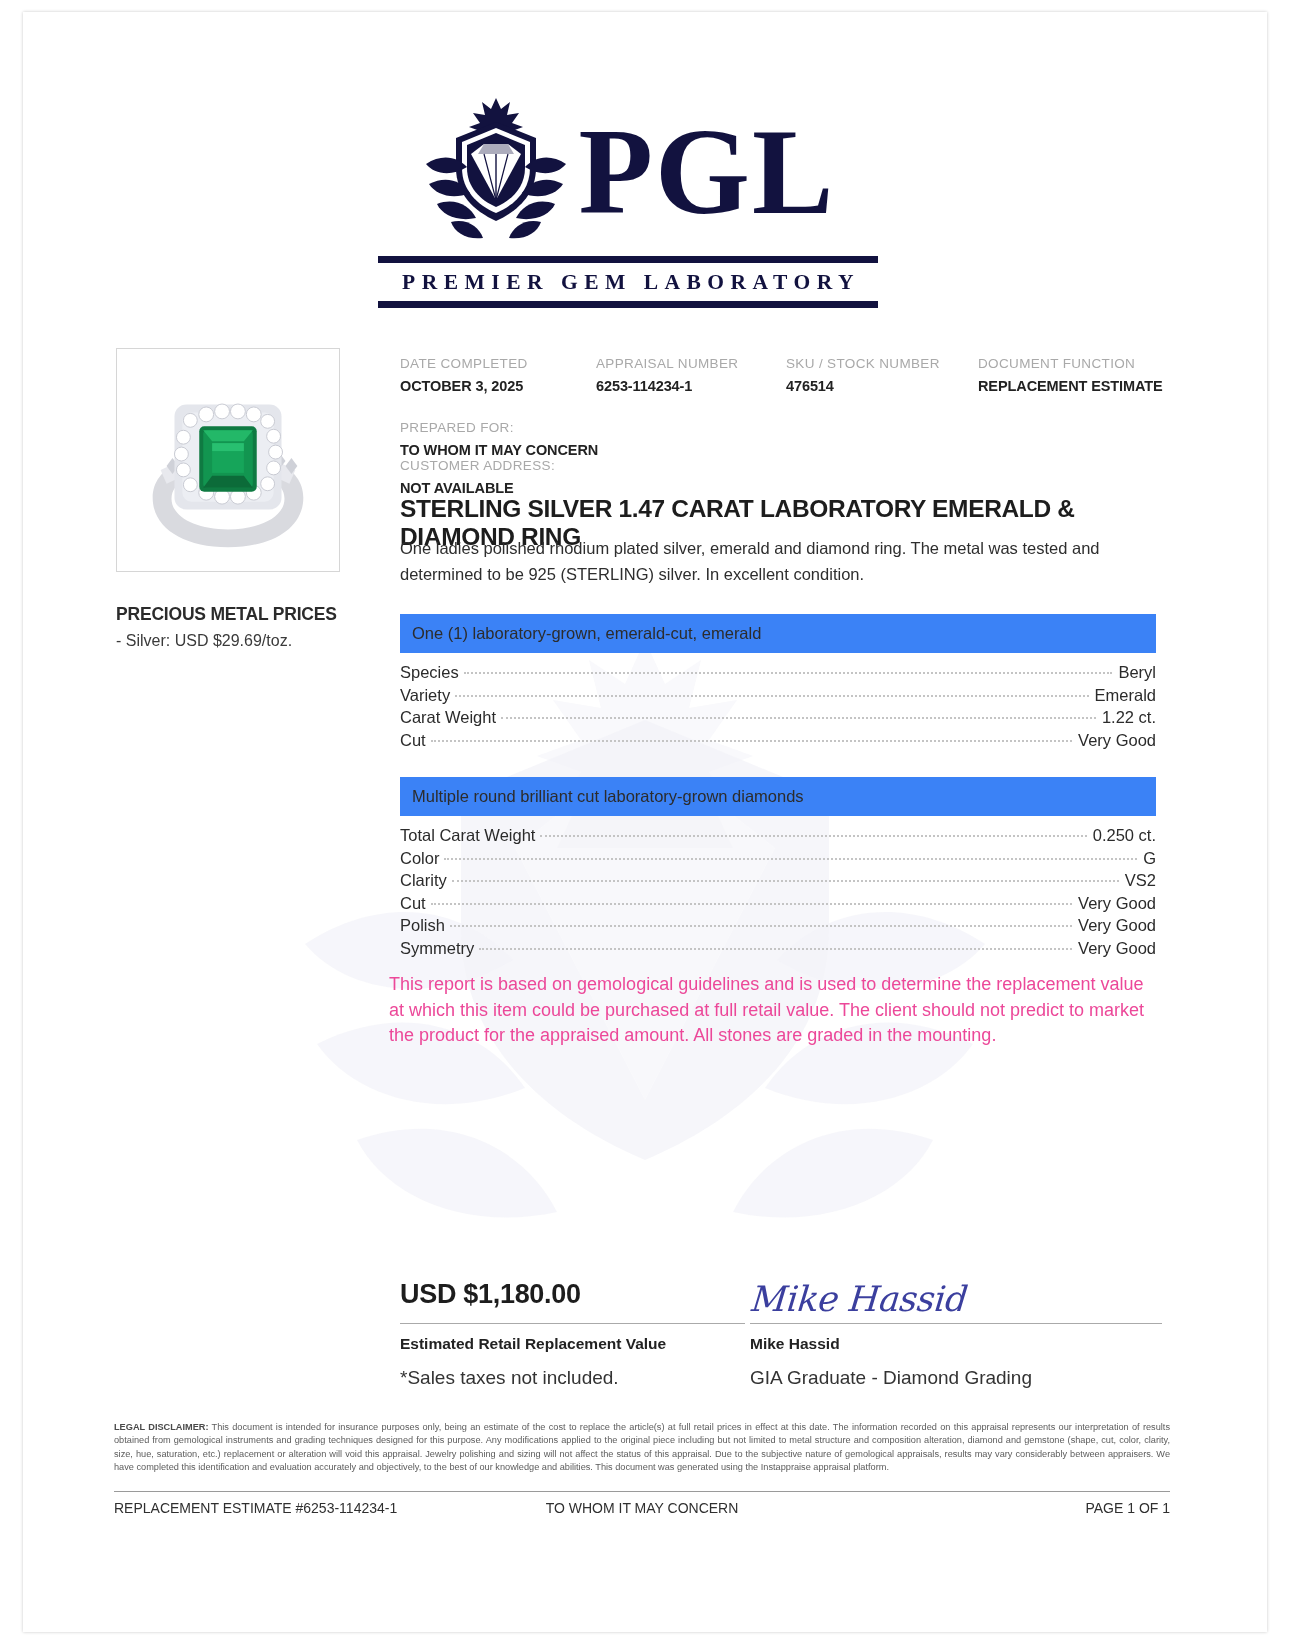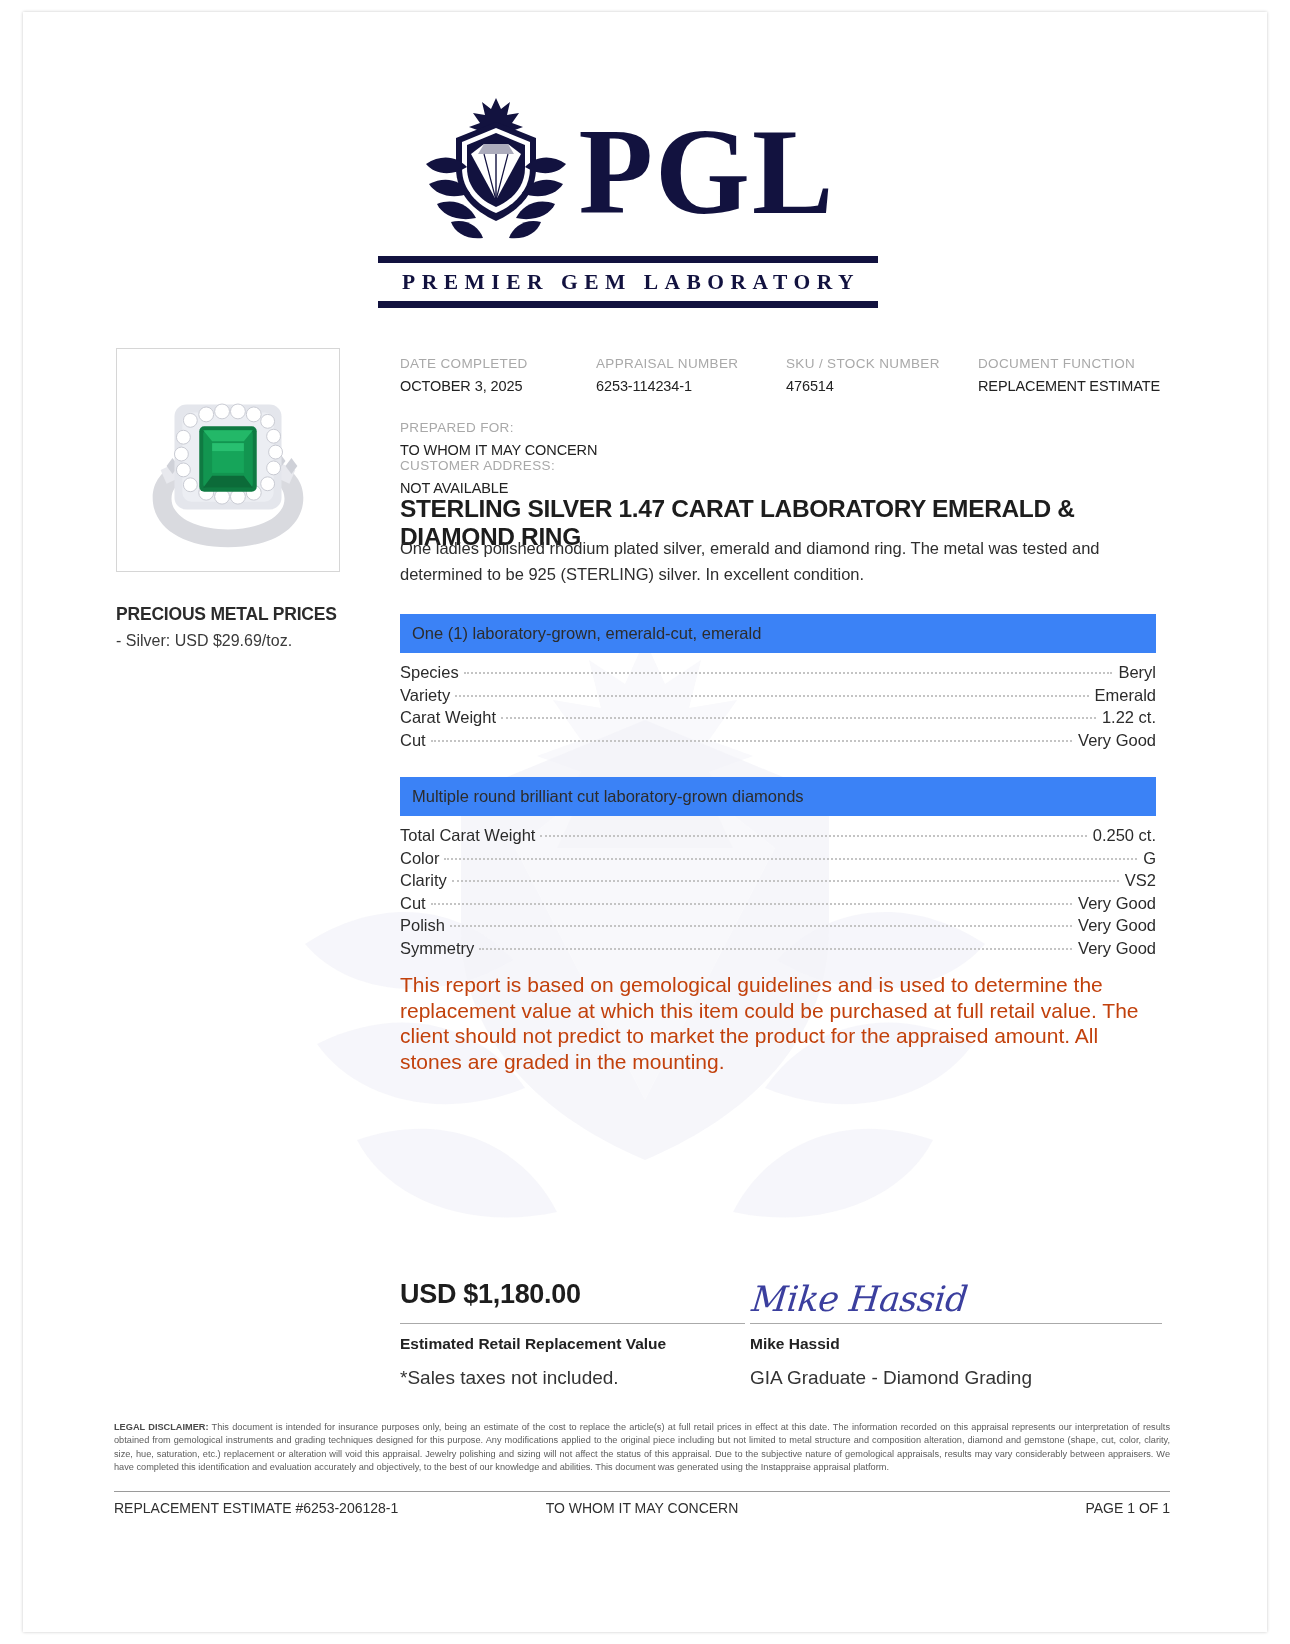--- a/index.html
+++ b/index.html
@@ -130,21 +130,21 @@
   .meta-label {
     font-size: 13.5px;
     color: #a9a9a9;
     letter-spacing: 0.35px;
     text-transform: uppercase;
     margin-bottom: 7px;
     white-space: nowrap;
   }
   .meta-value {
     font-size: 14.5px;
-    font-weight: normal;
+    font-weight: bold;
     color: #222;
     letter-spacing: -0.1px;
     white-space: nowrap;
   }
 
   .meta2 {
     position: absolute;
     left: 377px;
     top: 408px;
     width: 760px;
@@ -200,26 +200,26 @@
     flex: 1 1 auto;
     border-bottom: 2px dotted #c4c4c4;
     transform: translateY(-4px);
     min-width: 10px;
   }
   .spec-row .v { flex: none; white-space: nowrap; padding-left: 6px; }
 
   
   .statement {
     position: absolute;
-    left: 377px;
+    left: 366px;
     top: 960px;
     width: 762px;
-    font-size: 21px;
+    font-size: 18px;
     line-height: 25.5px;
-    color: #c2410c;
+    color: #ec4899;
   }
 
   
   .valblock { position: absolute; left: 377px; top: 1267px; width: 345px; }
   .sigblock { position: absolute; left: 727px; top: 1267px; width: 412px; }
   .val-amount {
     font-size: 27px;
     font-weight: bold;
     color: #1d1d1d;
     letter-spacing: -0.3px;
@@ -490,20 +490,20 @@
         <div class="sig-script">Mike Hassid</div>
         <div class="rule-line"></div>
         <div class="cap-bold">Mike Hassid</div>
         <div class="cap-reg">GIA Graduate - Diamond Grading</div>
       </div>
 
       <div class="disclaimer"><b>LEGAL DISCLAIMER:</b><span> This document is intended for insurance purposes only, being an estimate of the cost to replace the article(s) at full retail prices in effect at this date. The information recorded on this appraisal represents our interpretation of results obtained from gemological instruments and grading techniques designed for this purpose. Any modifications applied to the original piece including but not limited to metal structure and composition alteration, diamond and gemstone (shape, cut, color, clarity, size, hue, saturation, etc.) replacement or alteration will void this appraisal. Jewelry polishing and sizing will not affect the status of this appraisal. Due to the subjective nature of gemological appraisals, results may vary considerably between appraisers. We have completed this identification and evaluation accurately and objectively, to the best of our knowledge and abilities. This document was generated using the Instappraise appraisal platform.</span></div>
 
       <div class="footer-rule"></div>
       <div class="footer">
-        <div class="fl">REPLACEMENT ESTIMATE #6253-206128-1</div>
+        <div class="fl">REPLACEMENT ESTIMATE #6253-114234-1</div>
         <div class="fc">TO WHOM IT MAY CONCERN</div>
         <div class="fr">PAGE 1 OF 1</div>
       </div>
 
     </div>
   </div>
 </div>
 
 </body></html>

